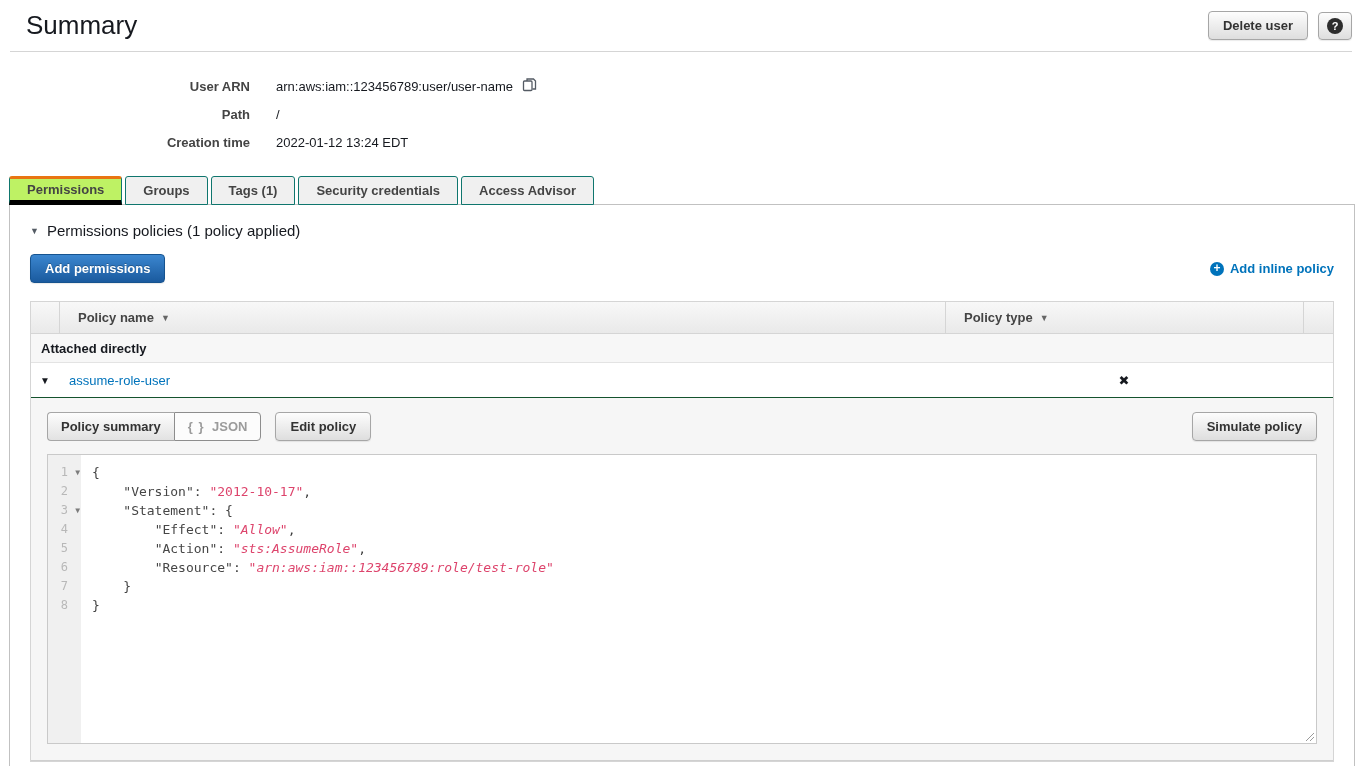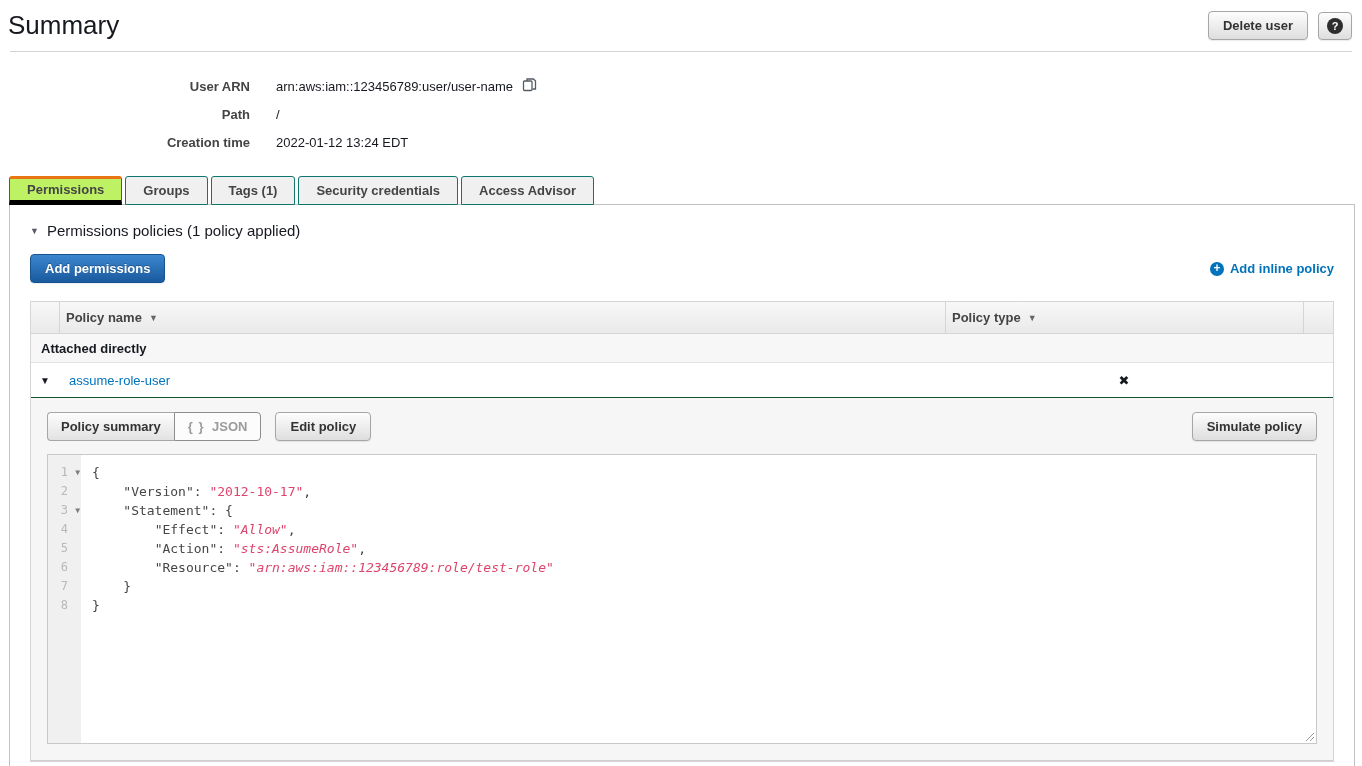--- a/index.html
+++ b/index.html
@@ -1,20 +1,20 @@
 <!DOCTYPE html>
 <html><head>
 <meta charset="utf-8">
 <style>
   * { margin:0; padding:0; box-sizing:border-box; }
   html,body { width:1362px; height:766px; background:#fff; overflow:hidden;
     font-family:"Liberation Sans","DejaVu Sans",sans-serif; color:#16191f; }
 
   
-  .page-header { display:flex; justify-content:space-between; align-items:center; padding:10px 10px 0 8px; }
+  .page-header { display:flex; justify-content:space-between; align-items:center; padding:10px 10px 0 26px; }
   .page-title { font-size:26px; font-weight:500; color:#16191f; }
   .header-actions { display:flex; gap:10px; align-items:center; }
   .btn { display:inline-flex; align-items:center; justify-content:center;
     background:linear-gradient(#fdfdfd,#dedede); border:1px solid #a6a6a6; border-radius:4px;
     font-size:13px; font-weight:bold; color:#333; padding:6px 14px; cursor:pointer;
     box-shadow:0 1px 1px rgba(0,0,0,.08); white-space:nowrap; }
   .btn-help { padding:5px 8px; }
   .help-glyph { display:inline-block; width:16px; height:16px; border-radius:50%; background:#2d2d2d;
     color:#fff; font-size:11px; line-height:16px; text-align:center; font-weight:bold; }
   .header-divider { border-bottom:1px solid #d5d5d5; margin:10px 10px 0 10px; }
@@ -43,21 +43,21 @@
     text-shadow:0 -1px 0 rgba(0,0,0,.25); }
   .inline-policy-link { display:flex; align-items:center; gap:6px; color:#0073bb; font-size:13px;
     font-weight:bold; cursor:pointer; text-decoration:none; }
   .add-circle { display:inline-block; width:14px; height:14px; border-radius:50%; background:#0073bb;
     color:#fff; font-size:12px; line-height:13px; text-align:center; font-weight:bold; }
 
   
   .policy-table { margin-top:18px; border:1px solid #d5d5d5; }
   .table-header { display:grid; grid-template-columns:28px 1fr 358px 30px; height:32px; align-items:stretch;
     background:linear-gradient(#f8f8f8,#e9e9e9); border-bottom:1px solid #d5d5d5; }
-  .th { display:flex; align-items:center; padding-left:6px; font-size:13px; font-weight:bold; color:#444;
+  .th { display:flex; align-items:center; padding-left:18px; font-size:13px; font-weight:bold; color:#444;
     border-left:1px solid #d5d5d5; cursor:pointer; }
   .th:first-child { border-left:none; }
   .sort-caret { font-size:9px; color:#666; margin-left:7px; }
   .group-row { height:29px; display:flex; align-items:center; padding-left:10px; background:#f7f7f7;
     font-size:13px; font-weight:bold; color:#16191f; border-bottom:1px solid #e3e3e3; }
   .policy-row { display:grid; grid-template-columns:28px 1fr 358px 30px; height:34px; align-items:center; background:#fff; }
   .row-caret { text-align:center; font-size:10px; color:#16191f; cursor:pointer; }
   .policy-link { padding-left:10px; font-size:13px; color:#0073bb; text-decoration:none; cursor:pointer; }
   .policy-type { padding-left:10px; font-size:13px; color:#16191f; }
   .remove-x { text-align:center; font-size:13px; font-weight:bold; color:#16191f; cursor:pointer; }

